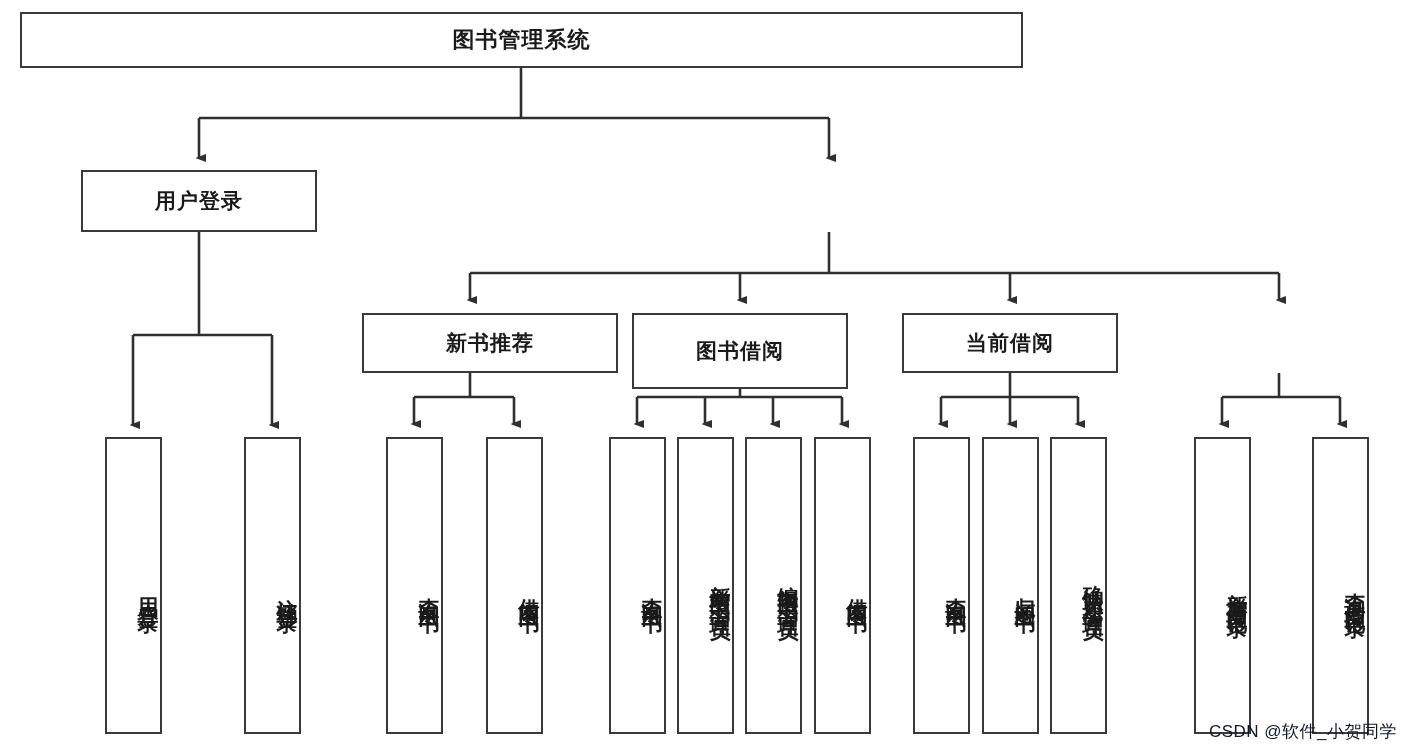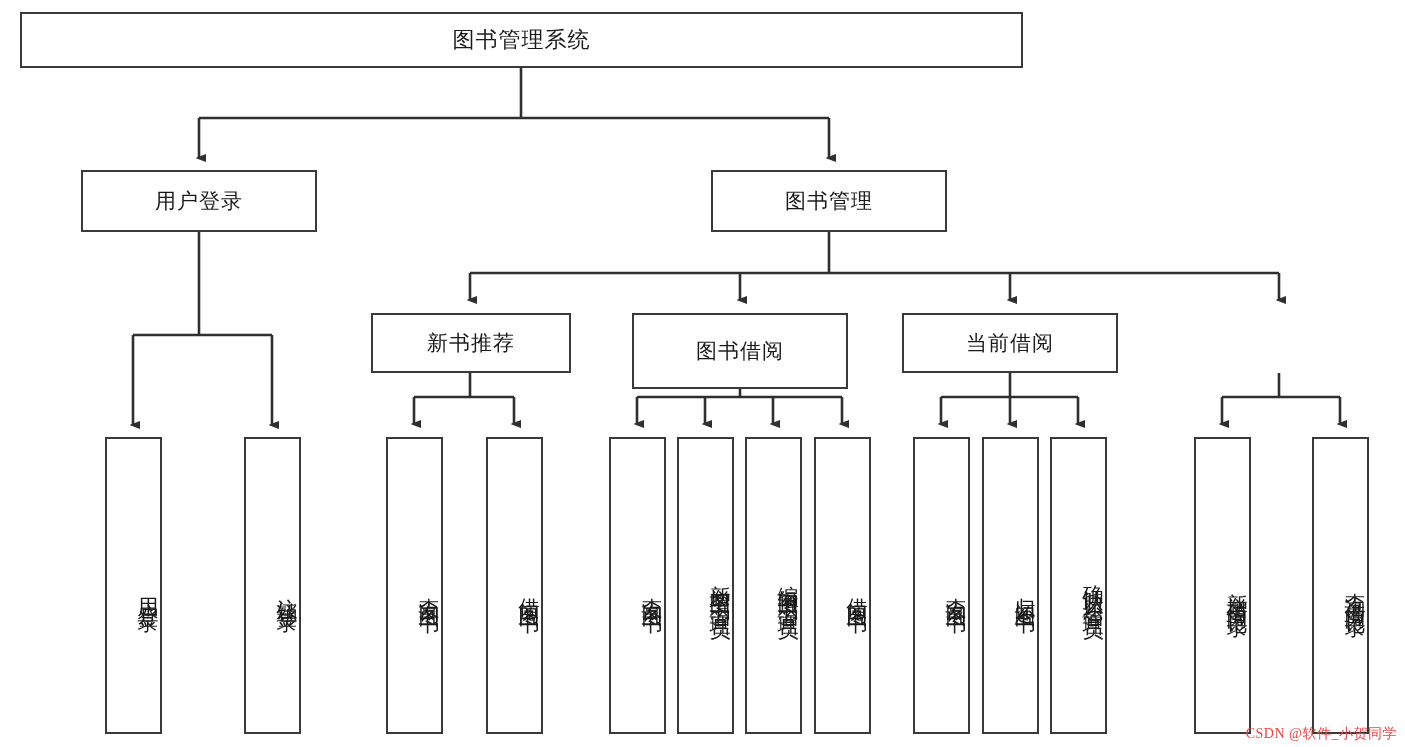--- a/index.html
+++ b/index.html
@@ -19,20 +19,21 @@
   }
   .node {
     position: absolute;
     box-sizing: border-box;
     border: 2px solid #3a3a3a;
     background: #ffffff;
     display: flex;
     align-items: center;
     justify-content: center;
     color: #1a1a1a;
+    font-weight: bold;
   }
   .node-h {
     font-size: 21px;
     letter-spacing: 1px;
     line-height: 1.2;
     white-space: nowrap;
   }
   .node-v {
     writing-mode: vertical-rl;
     text-orientation: upright;
@@ -56,25 +57,24 @@
     left: 0;
     top: 0;
     width: 1405px;
     height: 747px;
     pointer-events: none;
   }
   .watermark {
     position: absolute;
     right: 8px;
     bottom: 4px;
-    font-size: 14px;
-    color: #ef4444;
+    font-size: 17px;
+    color: #0f172a;
     white-space: nowrap;
     letter-spacing: 0.5px;
-    font-family: Liberation Serif, serif;
   }
 </style>
 </head>
 <body>
 
 <div id="canvas">
 
   <svg class="connectors" viewBox="0 0 1405 747" xmlns="http://www.w3.org/2000/svg">
     <defs>
       <marker id="arrow" markerWidth="10" markerHeight="10" refX="4" refY="7" orient="auto" markerUnits="userSpaceOnUse">
@@ -125,25 +125,22 @@
     </g>
   </svg>
 
   <div class="node node-h root-node" style="left:20px; top:12px; width:1003px; height:56px;">
     <span>图书管理系统</span>
   </div>
 
   <div class="node node-h" style="left:81px; top:170px; width:236px; height:62px;">
     <span>用户登录</span>
   </div>
-  <div class="node node-h" style="left:711px; top:170px; width:236px; height:62px;">
-    <span>图书管理</span>
-  </div>
 
-  <div class="node node-h" style="left:362px; top:313px; width:200px; height:60px;margin-left:9px;">
+  <div class="node node-h" style="left:362px; top:313px; width:256px; height:60px;">
     <span>新书推荐</span>
   </div>
   <div class="node node-h" style="left:632px; top:313px; width:216px; height:76px;">
     <span>图书借阅</span>
   </div>
   <div class="node node-h" style="left:902px; top:313px; width:216px; height:60px;">
     <span>当前借阅</span>
   </div>
 
   <div class="node node-v" style="left:105px; top:437px; width:57px; height:297px;">

